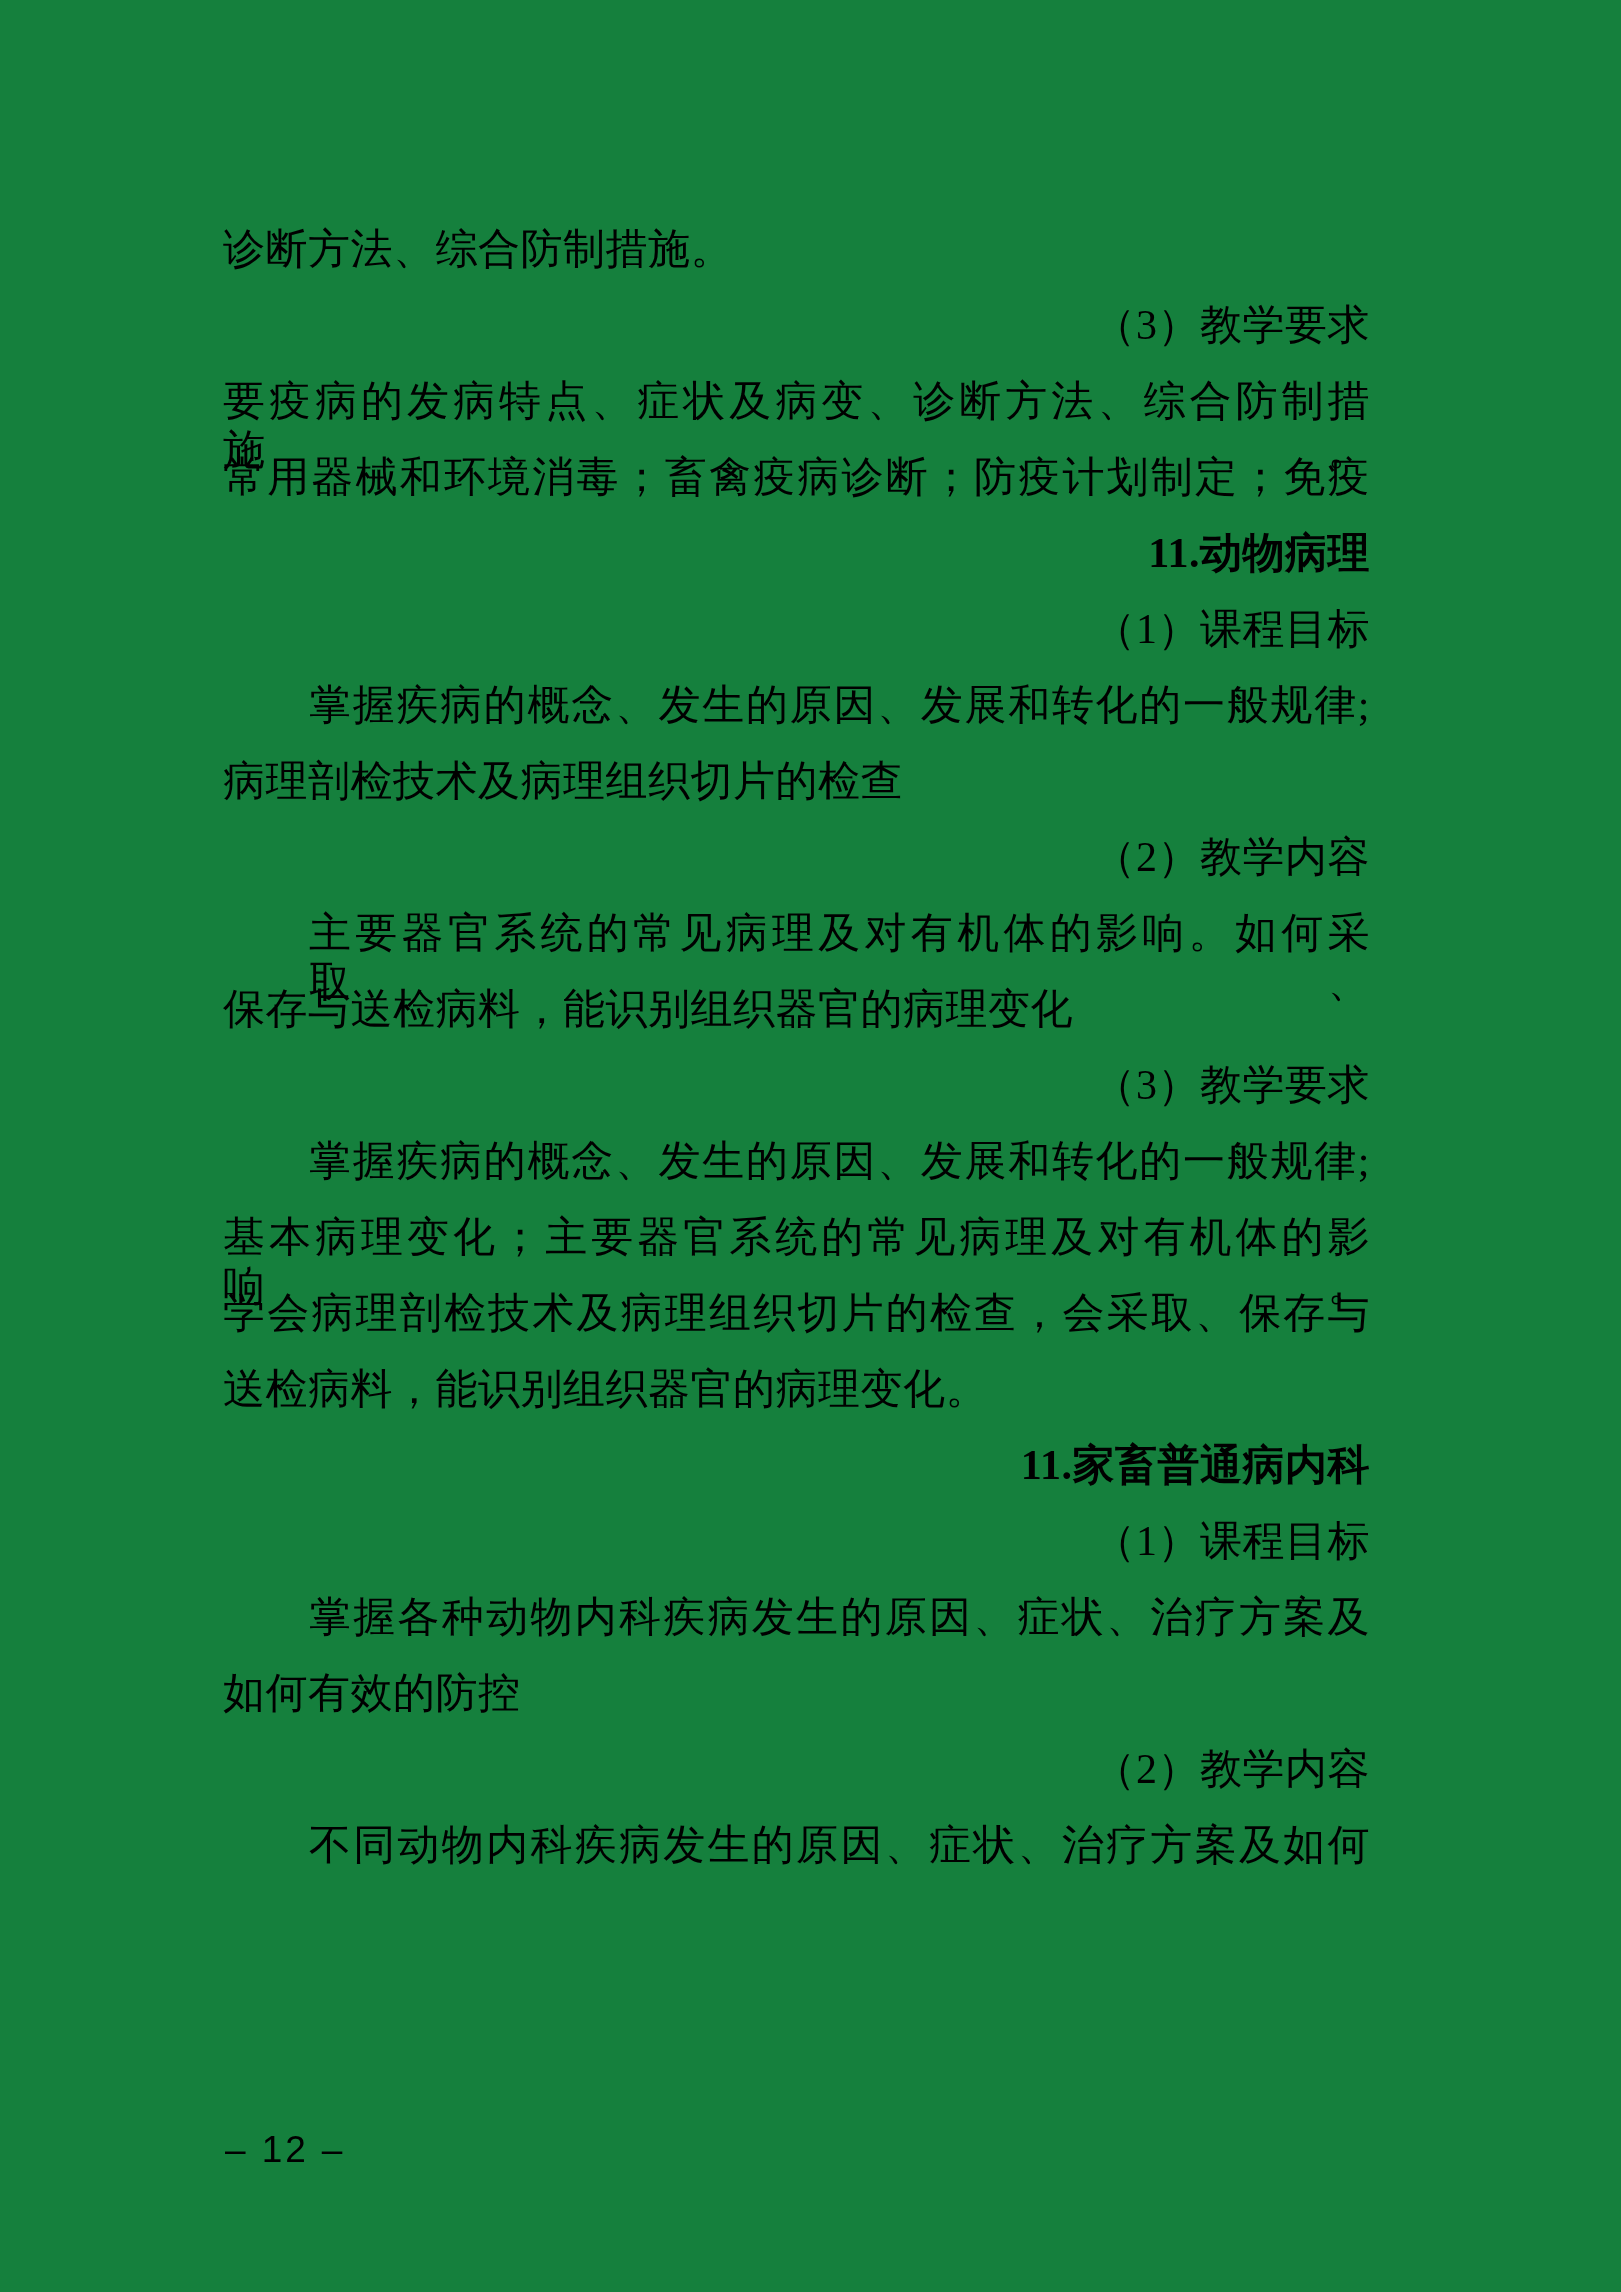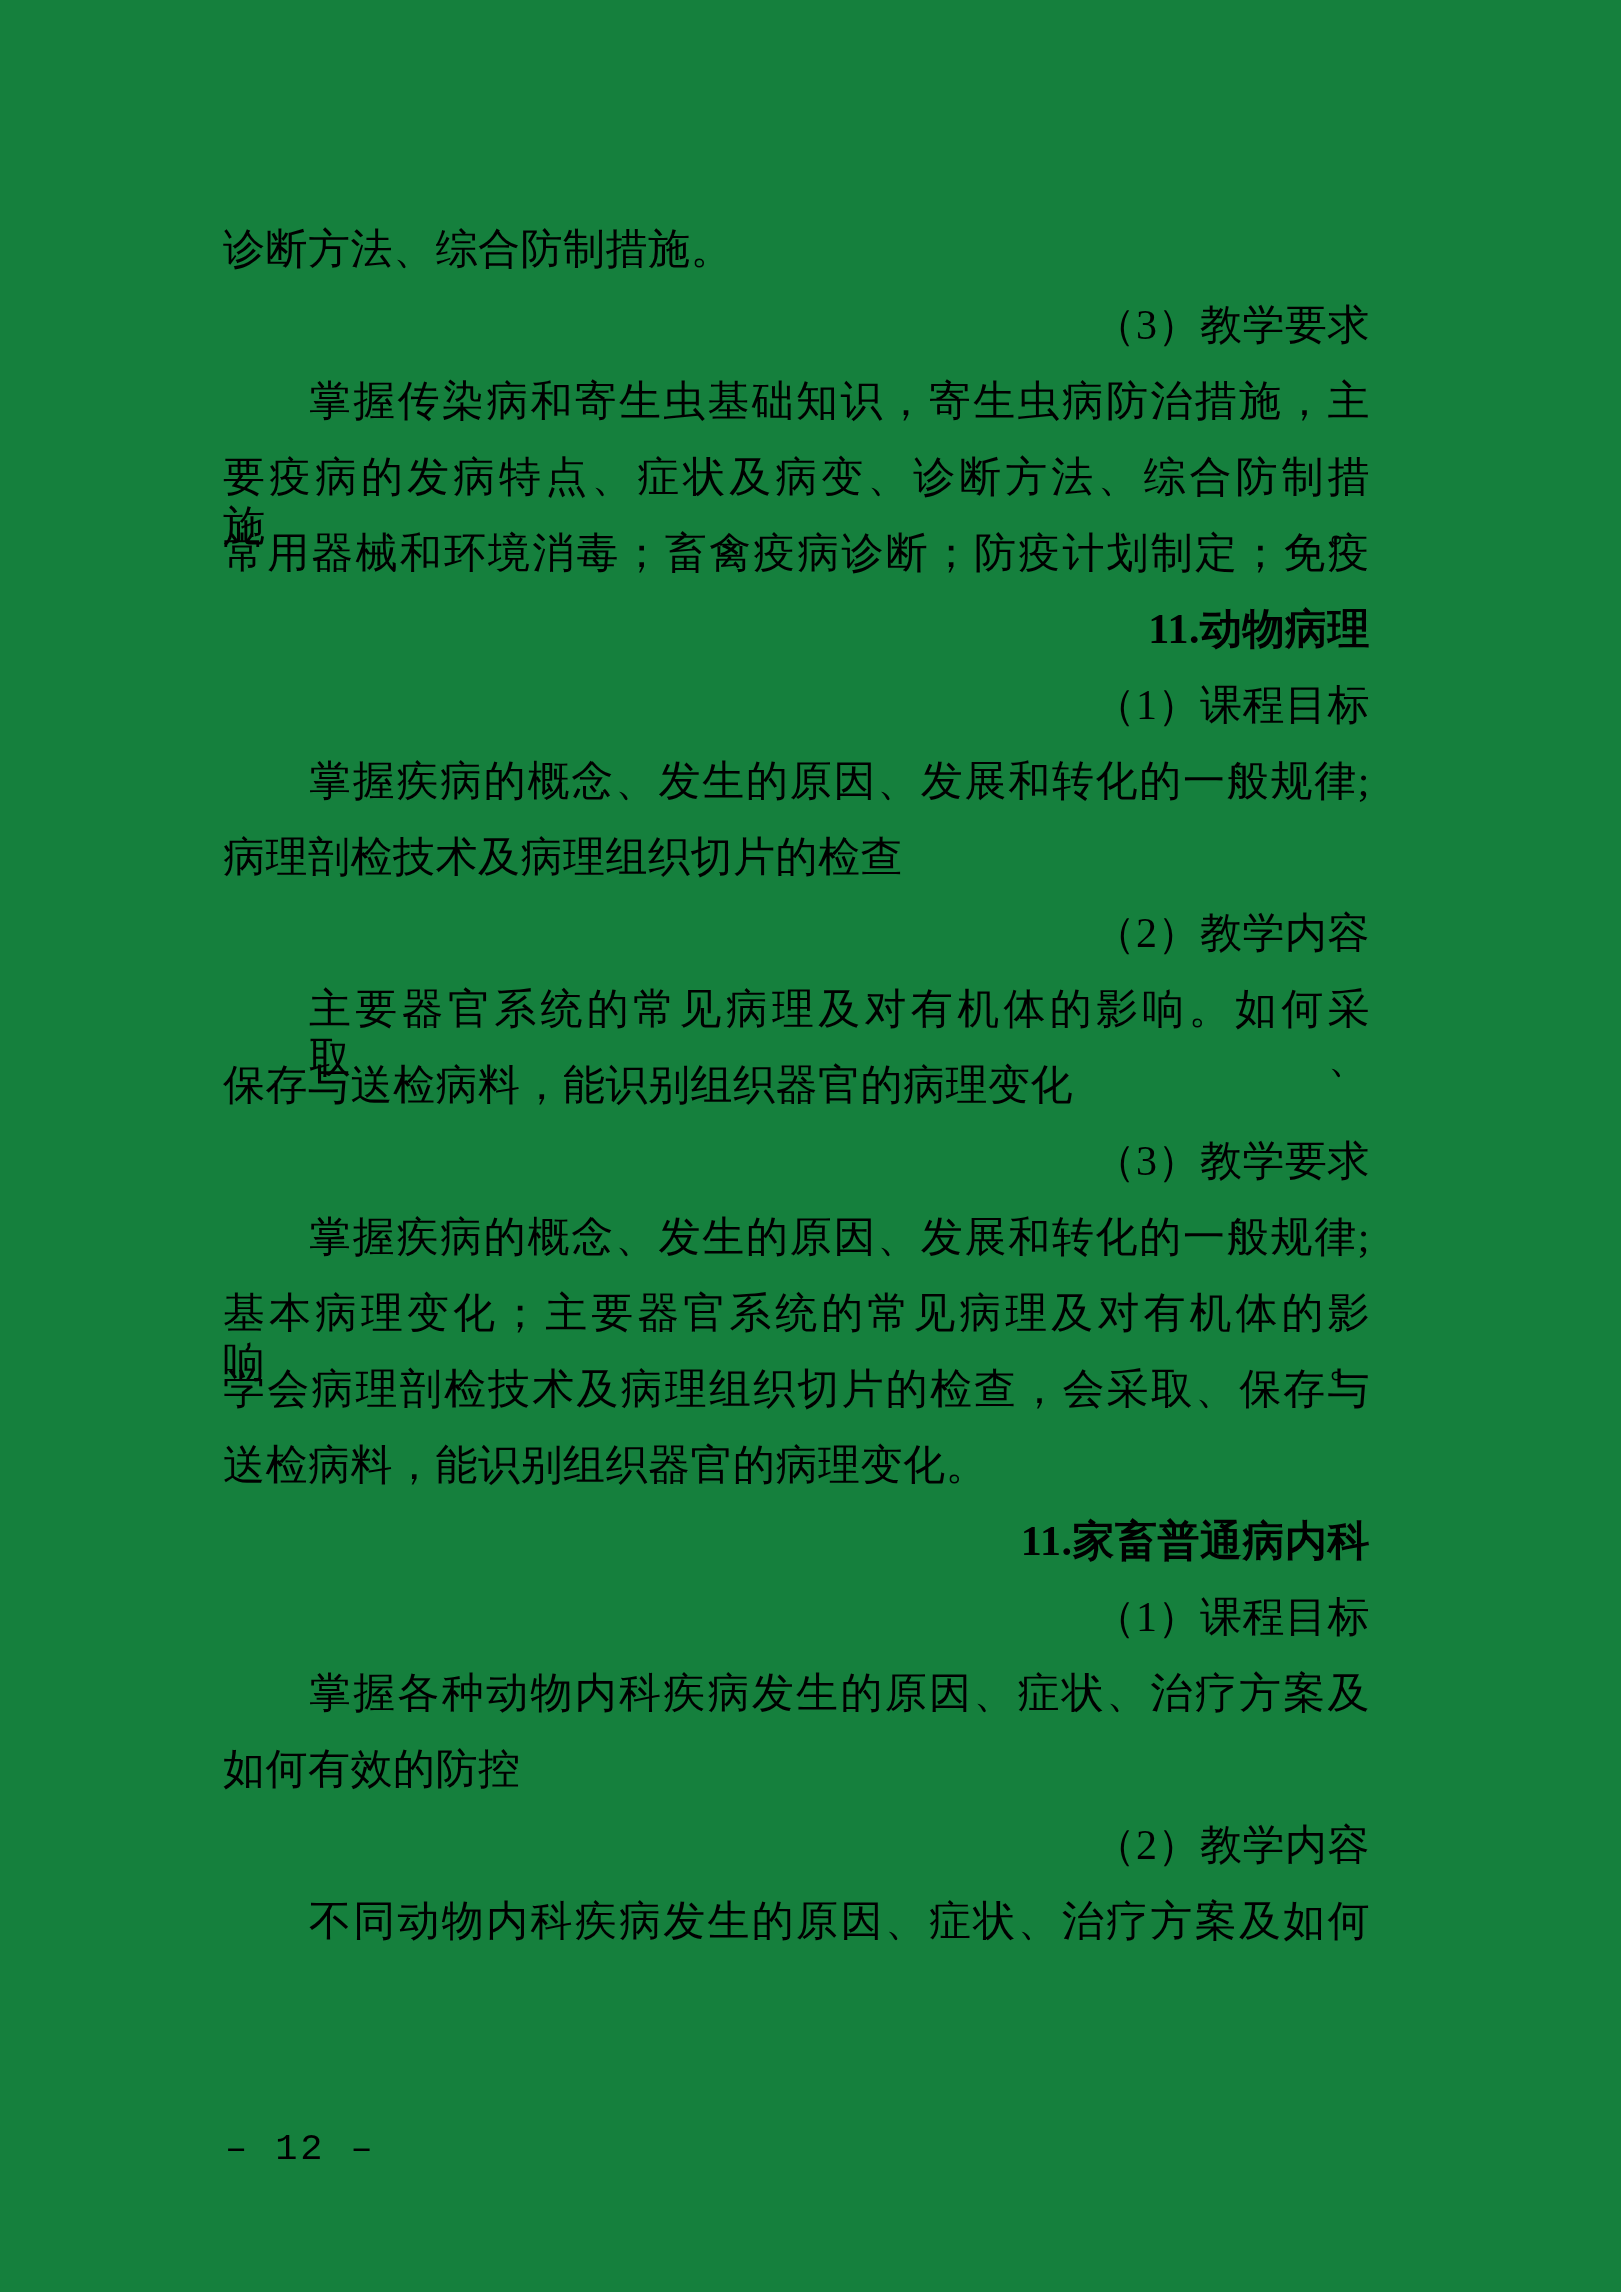--- a/index.html
+++ b/index.html
@@ -44,31 +44,30 @@
     font-weight: bold;
   }
   .footer {
     position: absolute;
     left: 225px;
     top: 2129px;
     font-size: 37px;
     line-height: 41px;
     letter-spacing: 2.9px;
     color: #000000;
-    font-family: Liberation Mono, monospace;
+    font-family: Liberation Sans, sans-serif;
   }
 </style>
 </head>
 <body>
 
 <div class="page">
   <div class="content">
       <div class="line">诊断方法、综合防制措施。</div>
       <div class="line indent">（3）教学要求</div>
-      <div class="line indent justify">掌握传染病和寄生虫基础知识，寄生虫病防治措施，主</div>
       <div class="line justify">要疫病的发病特点、症状及病变、诊断方法、综合防制措施。</div>
       <div class="line justify">常用器械和环境消毒；畜禽疫病诊断；防疫计划制定；免疫</div>
       <div class="line indent bold">11.动物病理</div>
       <div class="line indent">（1）课程目标</div>
       <div class="line indent justify">掌握疾病的概念、发生的原因、发展和转化的一般规律;</div>
       <div class="line">病理剖检技术及病理组织切片的检查</div>
       <div class="line indent">（2）教学内容</div>
       <div class="line indent justify">主要器官系统的常见病理及对有机体的影响。如何采取、</div>
       <div class="line">保存与送检病料，能识别组织器官的病理变化</div>
       <div class="line indent">（3）教学要求</div>

